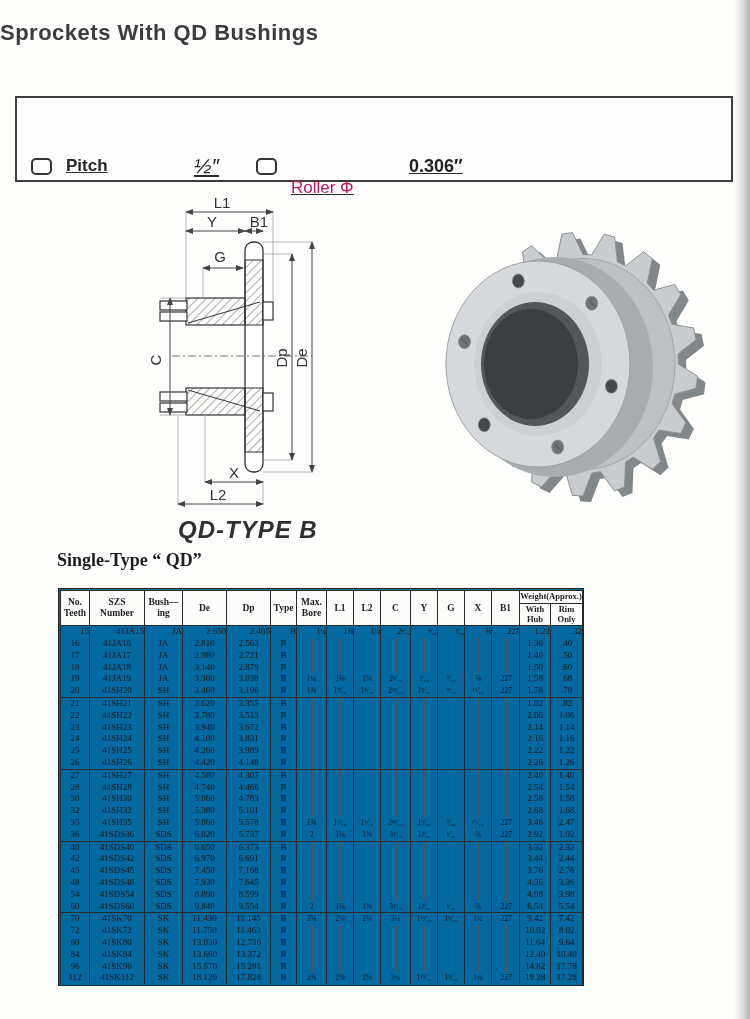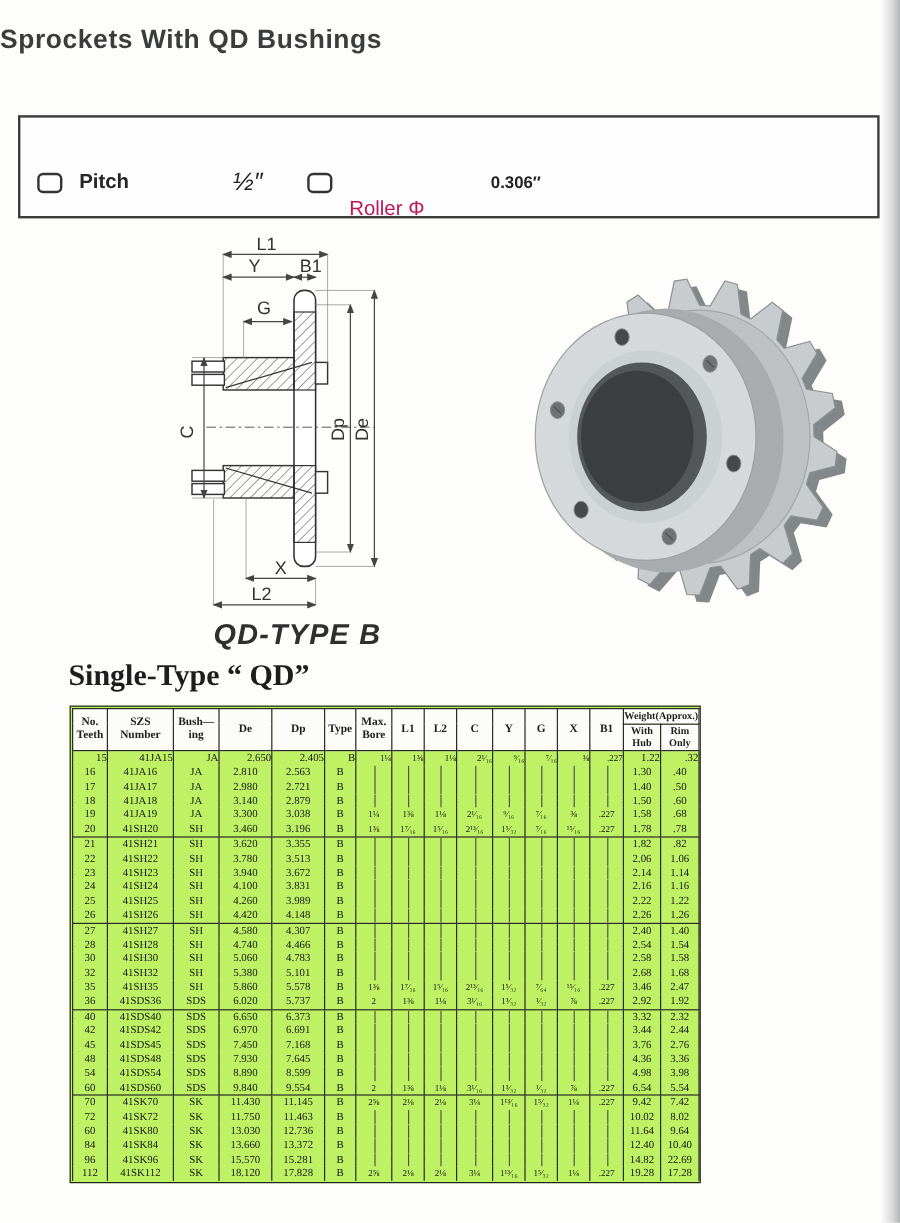--- a/index.html
+++ b/index.html
@@ -12,41 +12,41 @@
   
   .scan-edge{position:absolute;top:0;right:0;width:16px;height:100%;
     background:linear-gradient(to right,rgba(120,120,120,0) 0%,rgba(110,112,115,.25) 60%,rgba(90,92,95,.45) 100%);}
   
   .page-title{position:absolute;top:20px;left:0;width:750px;text-align:left;
     font-size:22px;font-weight:700;letter-spacing:.5px;color:#3b3d3c;}
   
   .spec-box{position:absolute;left:15px;top:96px;width:718px;height:86px;
     border:2px solid #3c3c3c;background:#fefefe;box-sizing:border-box;}
   .spec-row{position:absolute;left:14px;display:flex;align-items:center;}
-  .spec-row.r1{top:22px;width:690px;}
+  .spec-row.r1{top:36px;width:690px;text-decoration:underline;}
   .spec-row.r2{top:55px;width:690px;}
   .chk{width:17px;height:13px;border:2px solid #333;border-radius:5px;background:#fff;
     display:inline-block;flex:0 0 auto;}
   .spec-label{font-size:17px;font-weight:700;color:#262626;margin-left:14px;}
   .spec-label.normal{font-weight:400;color:#be185d;margin-top:44px;}
-  .spec-val{font-size:14px;font-weight:700;color:#222;}
+  .spec-val{font-size:18px;font-weight:700;color:#222;}
   .frac{font-size:21px;font-weight:400;font-style:italic;}
   
   .diagram{position:absolute;left:60px;top:198px;}
   .diagram-caption{position:absolute;left:178px;top:516px;font-size:24px;
     font-weight:700;font-style:italic;color:#2f2f2f;letter-spacing:1px;}
   
   .photo{position:absolute;left:383px;top:212px;}
   
   .section-title{position:absolute;left:57px;top:550px;
     font-family:"Liberation Serif","DejaVu Serif",serif;
-    font-size:25px;font-weight:700;color:#1d1d1d;}
+    font-size:18px;font-weight:700;color:#1d1d1d;}
   
   .table-wrap{position:absolute;left:58px;top:588px;width:522px;
-    border:1px solid #222;padding:1px;background:#bef264;}
+    border:1px solid #222;padding:1px;background:#0369a1;}
   table.spec{border-collapse:collapse;table-layout:fixed;width:100%;
     font-family:"Liberation Serif","DejaVu Serif",serif;}
   table.spec th{border:1px solid #2a2a2a;font-size:9.5px;font-weight:700;
     color:#1e1e1e;padding:1px 0;line-height:1.15;white-space:pre-line;background:#fcfcfb;}
   table.spec th.sub{font-size:8.5px;}
   table.spec td{border-left:1px solid #2a2a2a;border-right:1px solid #2a2a2a;
     border-top:none;border-bottom:none;text-align:center;font-size:9px;
     height:11.8px;line-height:11.8px;padding:0;position:relative;color:#161616;
     overflow:hidden;}
   table.spec td.dim{font-size:7.5px;}
@@ -1081,21 +1081,21 @@
           <td class="dim">
             <div class="vl"></div>
           </td>
           <td class="dim">
             <div class="vl"></div>
           </td>
           <td class="dim">
             <div class="vl"></div>
           </td>
           <td>14.82</td>
-          <td>22.69</td>
+          <td>17.78</td>
         </tr>
         <tr>
           <td>112</td>
           <td>41SK112</td>
           <td>SK</td>
           <td>18.120</td>
           <td>17.828</td>
           <td>B</td>
           <td class="dim">2⅝</td>
           <td class="dim">2⅛</td>

